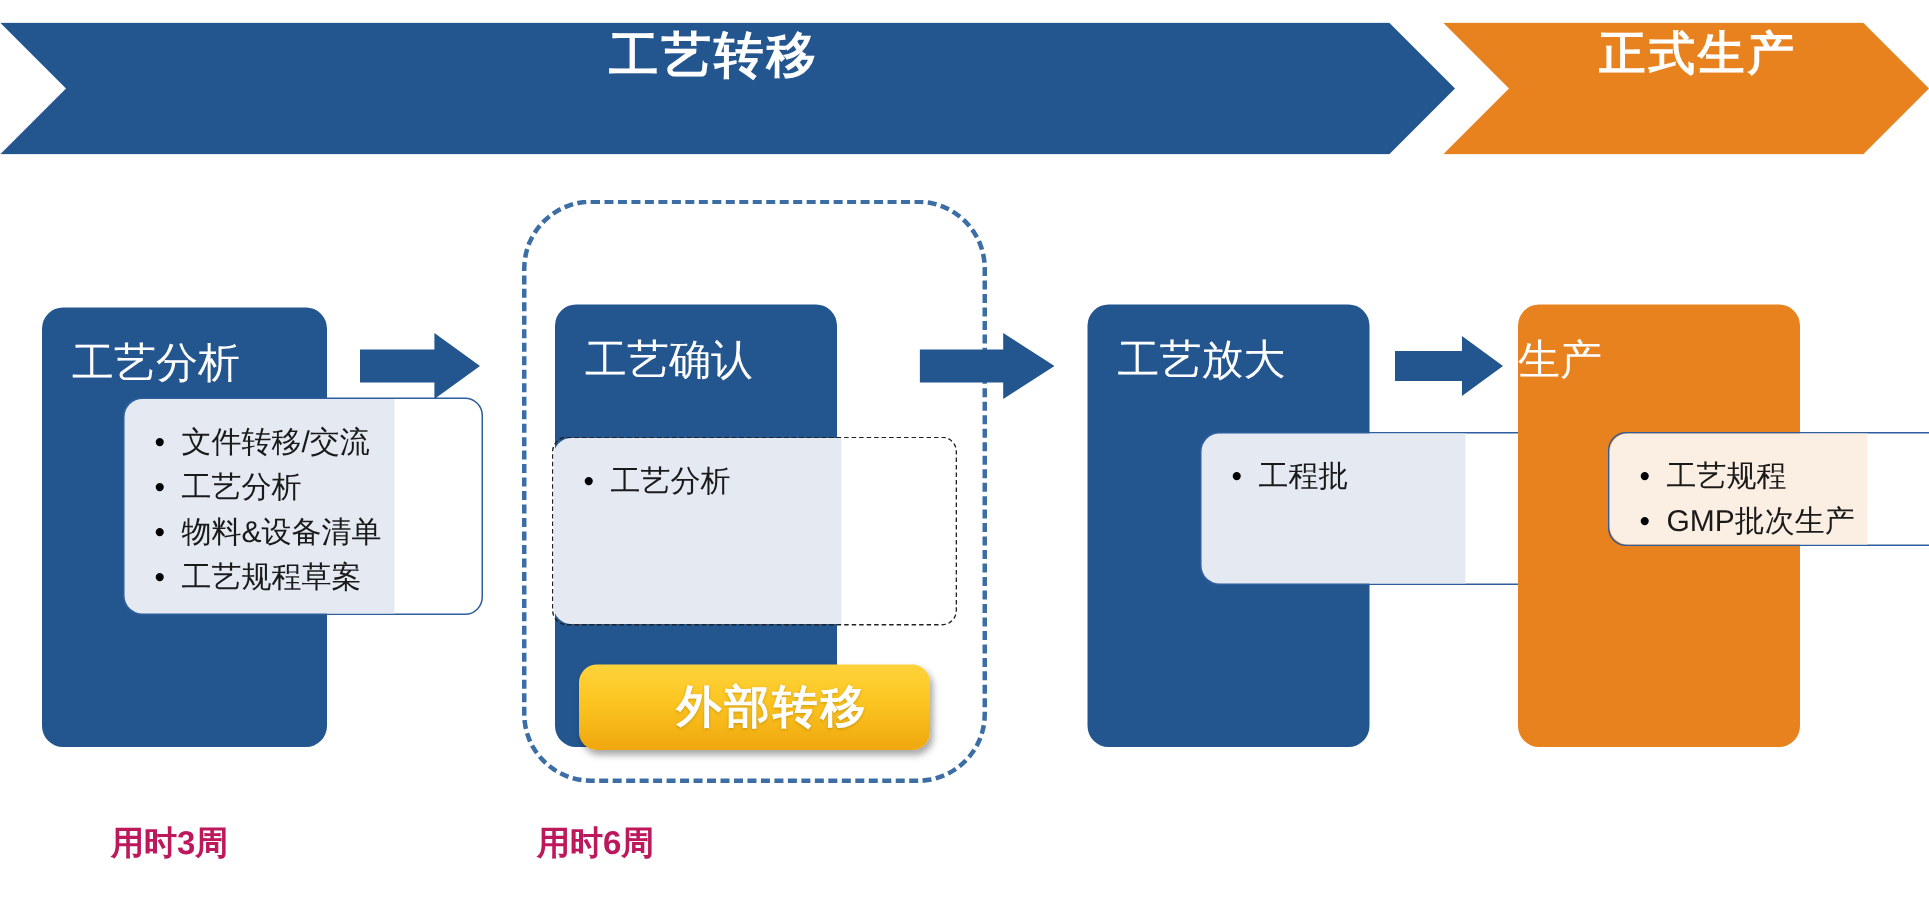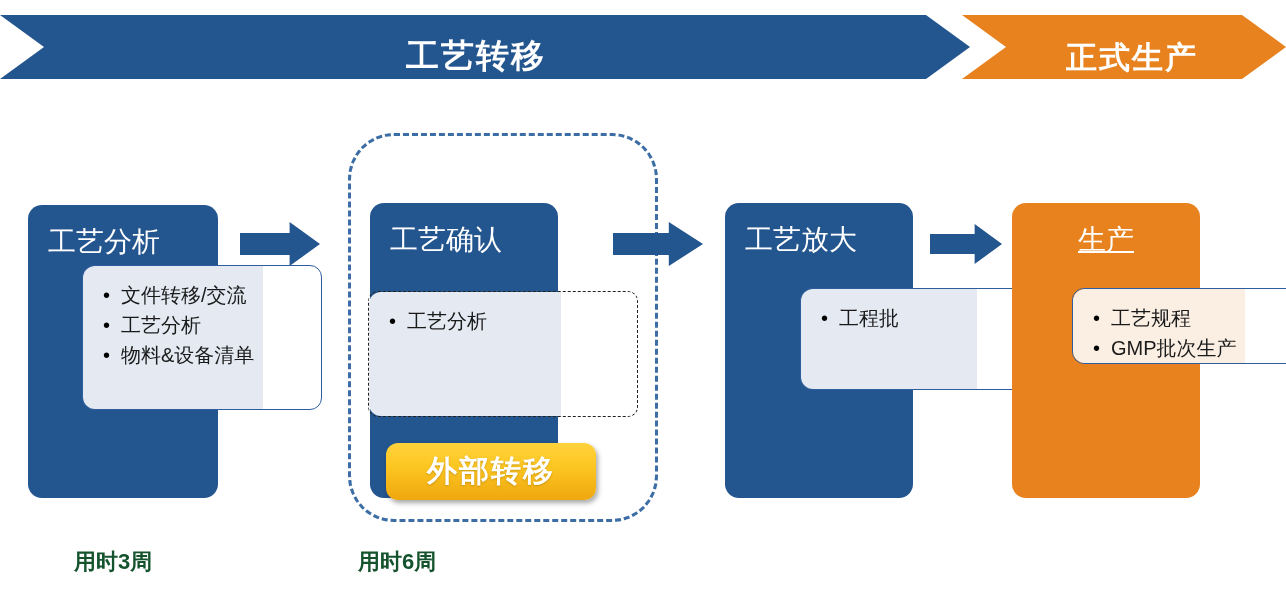--- a/index.html
+++ b/index.html
@@ -19,23 +19,23 @@
   .banner-row {
     position: absolute;
     left: 0;
     top: 15px;
     width: 1286px;
     height: 88px;
   }
   .chev {
     position: absolute;
     top: 0;
-    height: 64px;
+    height: 88px;
     display: flex;
-    align-items: flex-end;
+    align-items: flex-start;
     justify-content: center;
     color: #ffffff;
     font-weight: bold;
     letter-spacing: 2px;
   }
   .chev-main {
     left: 0;
     width: 970px;
     background: #23558F;
     font-size: 33px;
@@ -79,21 +79,21 @@
     font-size: 28px;
     font-weight: normal;
     position: absolute;
     left: 0;
     top: 18px;
     width: 100%;
     padding: 0 20px;
     box-sizing: border-box;
     white-space: nowrap;
   }
-  .card-title.centered { text-align: center; padding: 0; text-decoration: underline; }
+  .card-title.centered { padding: 0; }
 
   
   .bullets {
     position: absolute;
     box-sizing: border-box;
     border-radius: 12px;
     padding: 14px 10px 10px 16px;
   }
   .bullets.solid-border { border: 1px solid #2F5E9E; margin-left: 44px; }
   .bullets.dashed-border { border: 1px dashed #222222; border-radius: 10px; }
@@ -146,21 +146,21 @@
     color: #ffffff;
     font-size: 30px;
     font-weight: bold;
     letter-spacing: 2px;
     text-shadow: 0 1px 2px rgba(120,80,0,0.35);
   }
 
   
   .duration {
     position: absolute;
-    color: #14532d;
+    color: #be185d;
     font-size: 22px;
     font-weight: bold;
     white-space: nowrap;
     text-align: right;
   }
 </style>
 </head>
 <body>
 
 <div class="banner-row">
@@ -176,36 +176,37 @@
 
 <div class="card card-blue" style="left:28px; top:205px; width:190px; height:293px;">
   <div class="card-title">工艺分析</div>
 </div>
 <div class="bullets solid-border" style="left:38px; top:265px; width:240px; height:145px;">
   <div class="fill" style="width:180px; background:#E4E9F2;"></div>
   <ul>
     <li>文件转移/交流</li>
     <li>工艺分析</li>
     <li>物料&amp;设备清单</li>
+    <li>工艺规程草案</li>
   </ul>
 </div>
 <div class="duration" style="left:74px; top:547px;">用时3周</div>
 
 <div class="arrow" style="left:240px; top:222px; width:80px; height:44px;"></div>
 
 <div class="card card-blue" style="left:370px; top:203px; width:188px; height:295px;">
   <div class="card-title">工艺确认</div>
 </div>
 <div class="bullets dashed-border" style="left:368px; top:291px; width:270px; height:126px;">
   <div class="fill" style="width:192px; background:#E4E9F2;"></div>
   <ul>
     <li>工艺分析</li>
   </ul>
 </div>
-<div class="badge" style="left:386px; top:443px; width:210px; height:57px;">
+<div class="badge" style="left:386px; top:443px; width:210px; height:57px;padding-left:24px;">
   <span>外部转移</span>
 </div>
 <div class="duration" style="left:358px; top:547px;">用时6周</div>
 
 <div class="arrow" style="left:613px; top:222px; width:90px; height:44px;"></div>
 
 <div class="card card-blue" style="left:725px; top:203px; width:188px; height:295px;">
   <div class="card-title">工艺放大</div>
 </div>
 <div class="bullets solid-border" style="left:756px; top:288px; width:240px; height:102px;">

